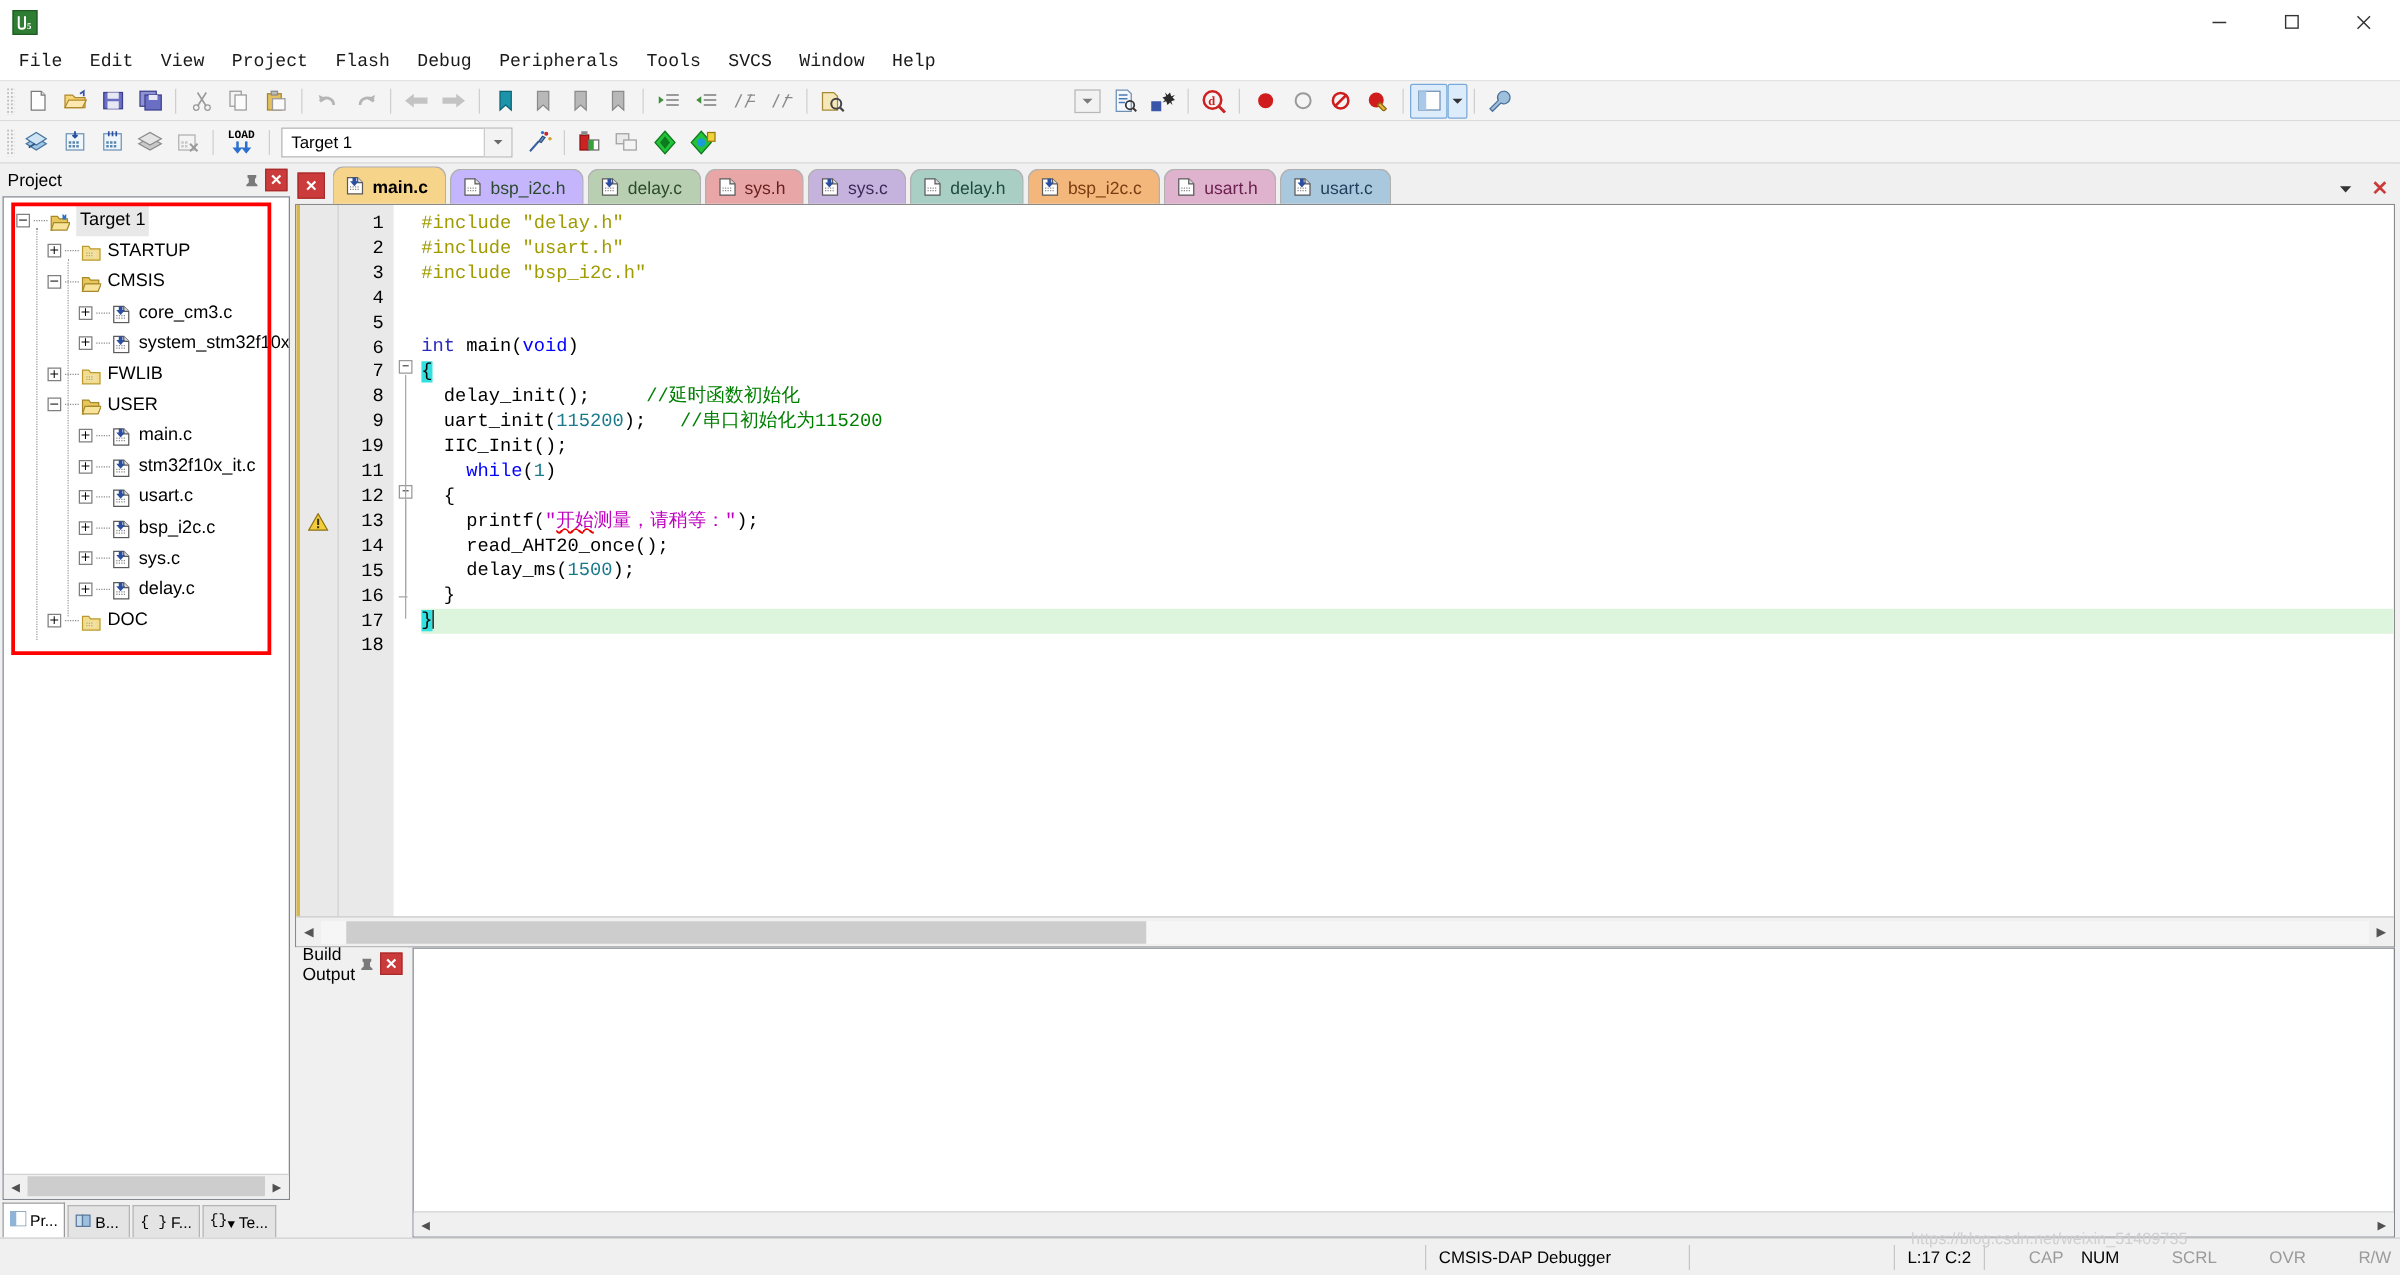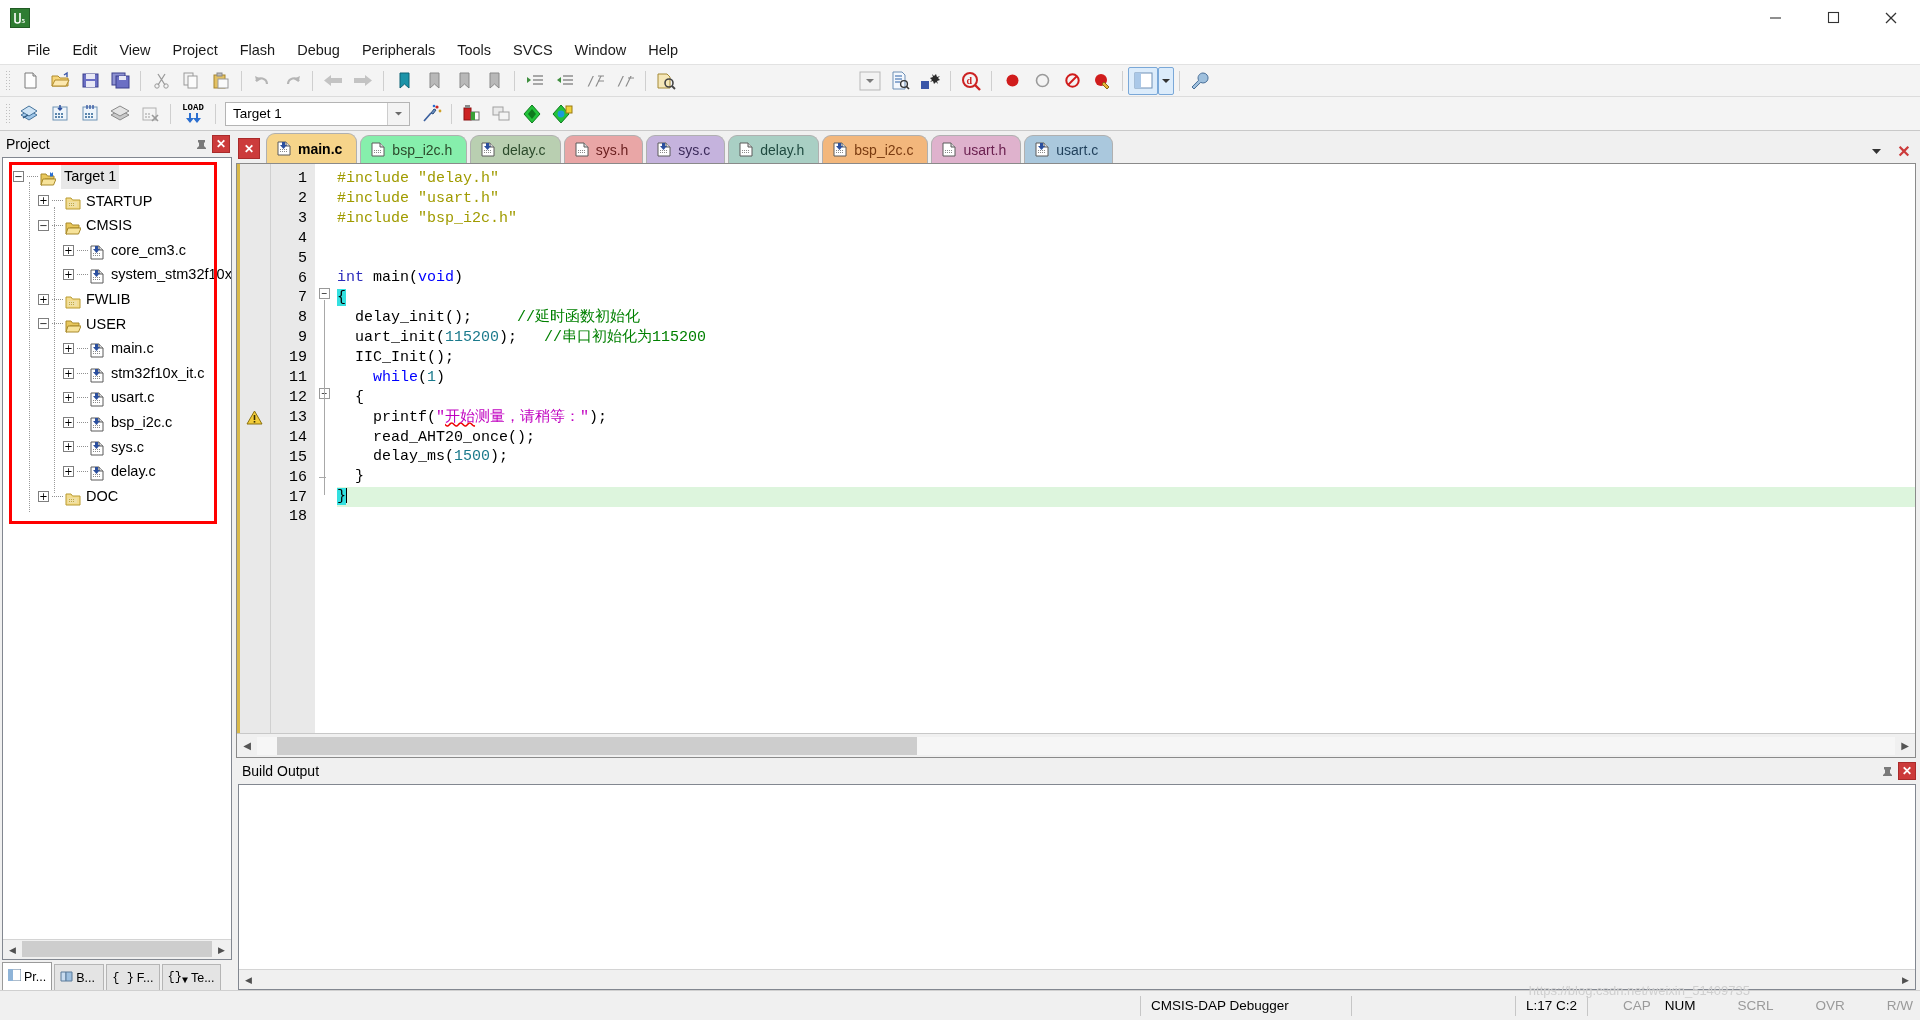--- a/index.html
+++ b/index.html
@@ -29,21 +29,21 @@
   }
   .tb-title { font-size:15.5px; color:#000; white-space:nowrap; letter-spacing:0px;}
   .tb-spacer{flex:1;}
   .win-btns{display:flex;height:36px;}
   .win-btn{width:58px;height:36px;display:flex;align-items:center;justify-content:center;color:#333;}
   .win-btn svg{display:block;}
 
   
   .menubar{
     height:28px;flex:0 0 28px;display:flex;align-items:center;
-    background:#ffffff;padding-left:16px;
+    background:#ffffff;padding-left:4px;font-family:Liberation Mono, monospace;
   }
   .menuitem{
     padding:4px 11px;font-size:14.5px;color:#1a1a1a;cursor:default;white-space:nowrap;
   }
 
   
   .toolbar{
     height:33px;flex:0 0 33px;display:flex;align-items:center;
     background:#f4f4f4;border-top:1px solid #e2e2e2;border-bottom:1px solid #dcdcdc;
     padding-left:2px;
@@ -200,21 +200,21 @@
 
   .edh{
     height:24px;flex:0 0 24px;background:#f0f0f0;border-top:1px solid #c8c8c8;
     display:flex;align-items:center;
   }
   .edh-arrow{width:20px;height:22px;display:flex;align-items:center;justify-content:center;color:#555;font-size:10px;}
   .edh-track{flex:1;height:18px;background:#f6f6f6;position:relative;}
   .edh-thumb{position:absolute;left:20px;top:0;width:640px;height:18px;background:#cdcdcd;}
 
   
-  .buildwrap{flex:0 0 232px;display:flex;flex-direction:column;background:#f0f0f0;}
+  .buildwrap{flex:0 0 232px;display:flex;flex-direction:row;background:#f0f0f0;}
   .build-head{
     height:26px;flex:0 0 26px;display:flex;align-items:center;
     padding-left:8px;font-size:14px;background:#f0f0f0;
   }
   .build-head .ttl{flex:1;}
   .build-body{
     flex:1;background:#fff;border:1px solid #828790;margin:0 4px;position:relative;
     display:flex;flex-direction:column;min-height:0;
   }
   .build-text{flex:1;font-family:"Liberation Mono","DejaVu Sans Mono",monospace;font-size:13px;padding:4px;}
@@ -935,21 +935,21 @@
                       <rect x="9" y="8" width="1" height="1"></rect>
                       <rect x="3" y="10" width="1" height="1"></rect>
                       <rect x="5" y="10" width="1" height="1"></rect>
                       <rect x="7" y="10" width="1" height="1"></rect>
                       <rect x="9" y="10" width="1" height="1"></rect>
                     </g>
                     <path d="M5 1v3H3l3.5 4L10 4H8V1z" fill="#2b4f9e"></path>
                   </svg></span>
                 <span>main.c</span>
               </div>
-              <div class="etab" style="background: #86efac; color: rgb(43, 74, 43);">
+              <div class="etab" style="background: #c4b5fd; color: rgb(43, 74, 43);">
                 <span class="fico"><svg width="14" height="15" viewBox="0 0 14 15">
                     <path d="M1 1h8l4 4v9H1z" fill="#fff" stroke="#5a5a5a"></path>
                     <path d="M9 1v4h4" fill="#dcdcdc" stroke="#5a5a5a"></path>
                     <g fill="#8a8a8a">
                       <rect x="3" y="8" width="1" height="1"></rect>
                       <rect x="5" y="8" width="1" height="1"></rect>
                       <rect x="7" y="8" width="1" height="1"></rect>
                       <rect x="9" y="8" width="1" height="1"></rect>
                       <rect x="3" y="10" width="1" height="1"></rect>
                       <rect x="5" y="10" width="1" height="1"></rect>

